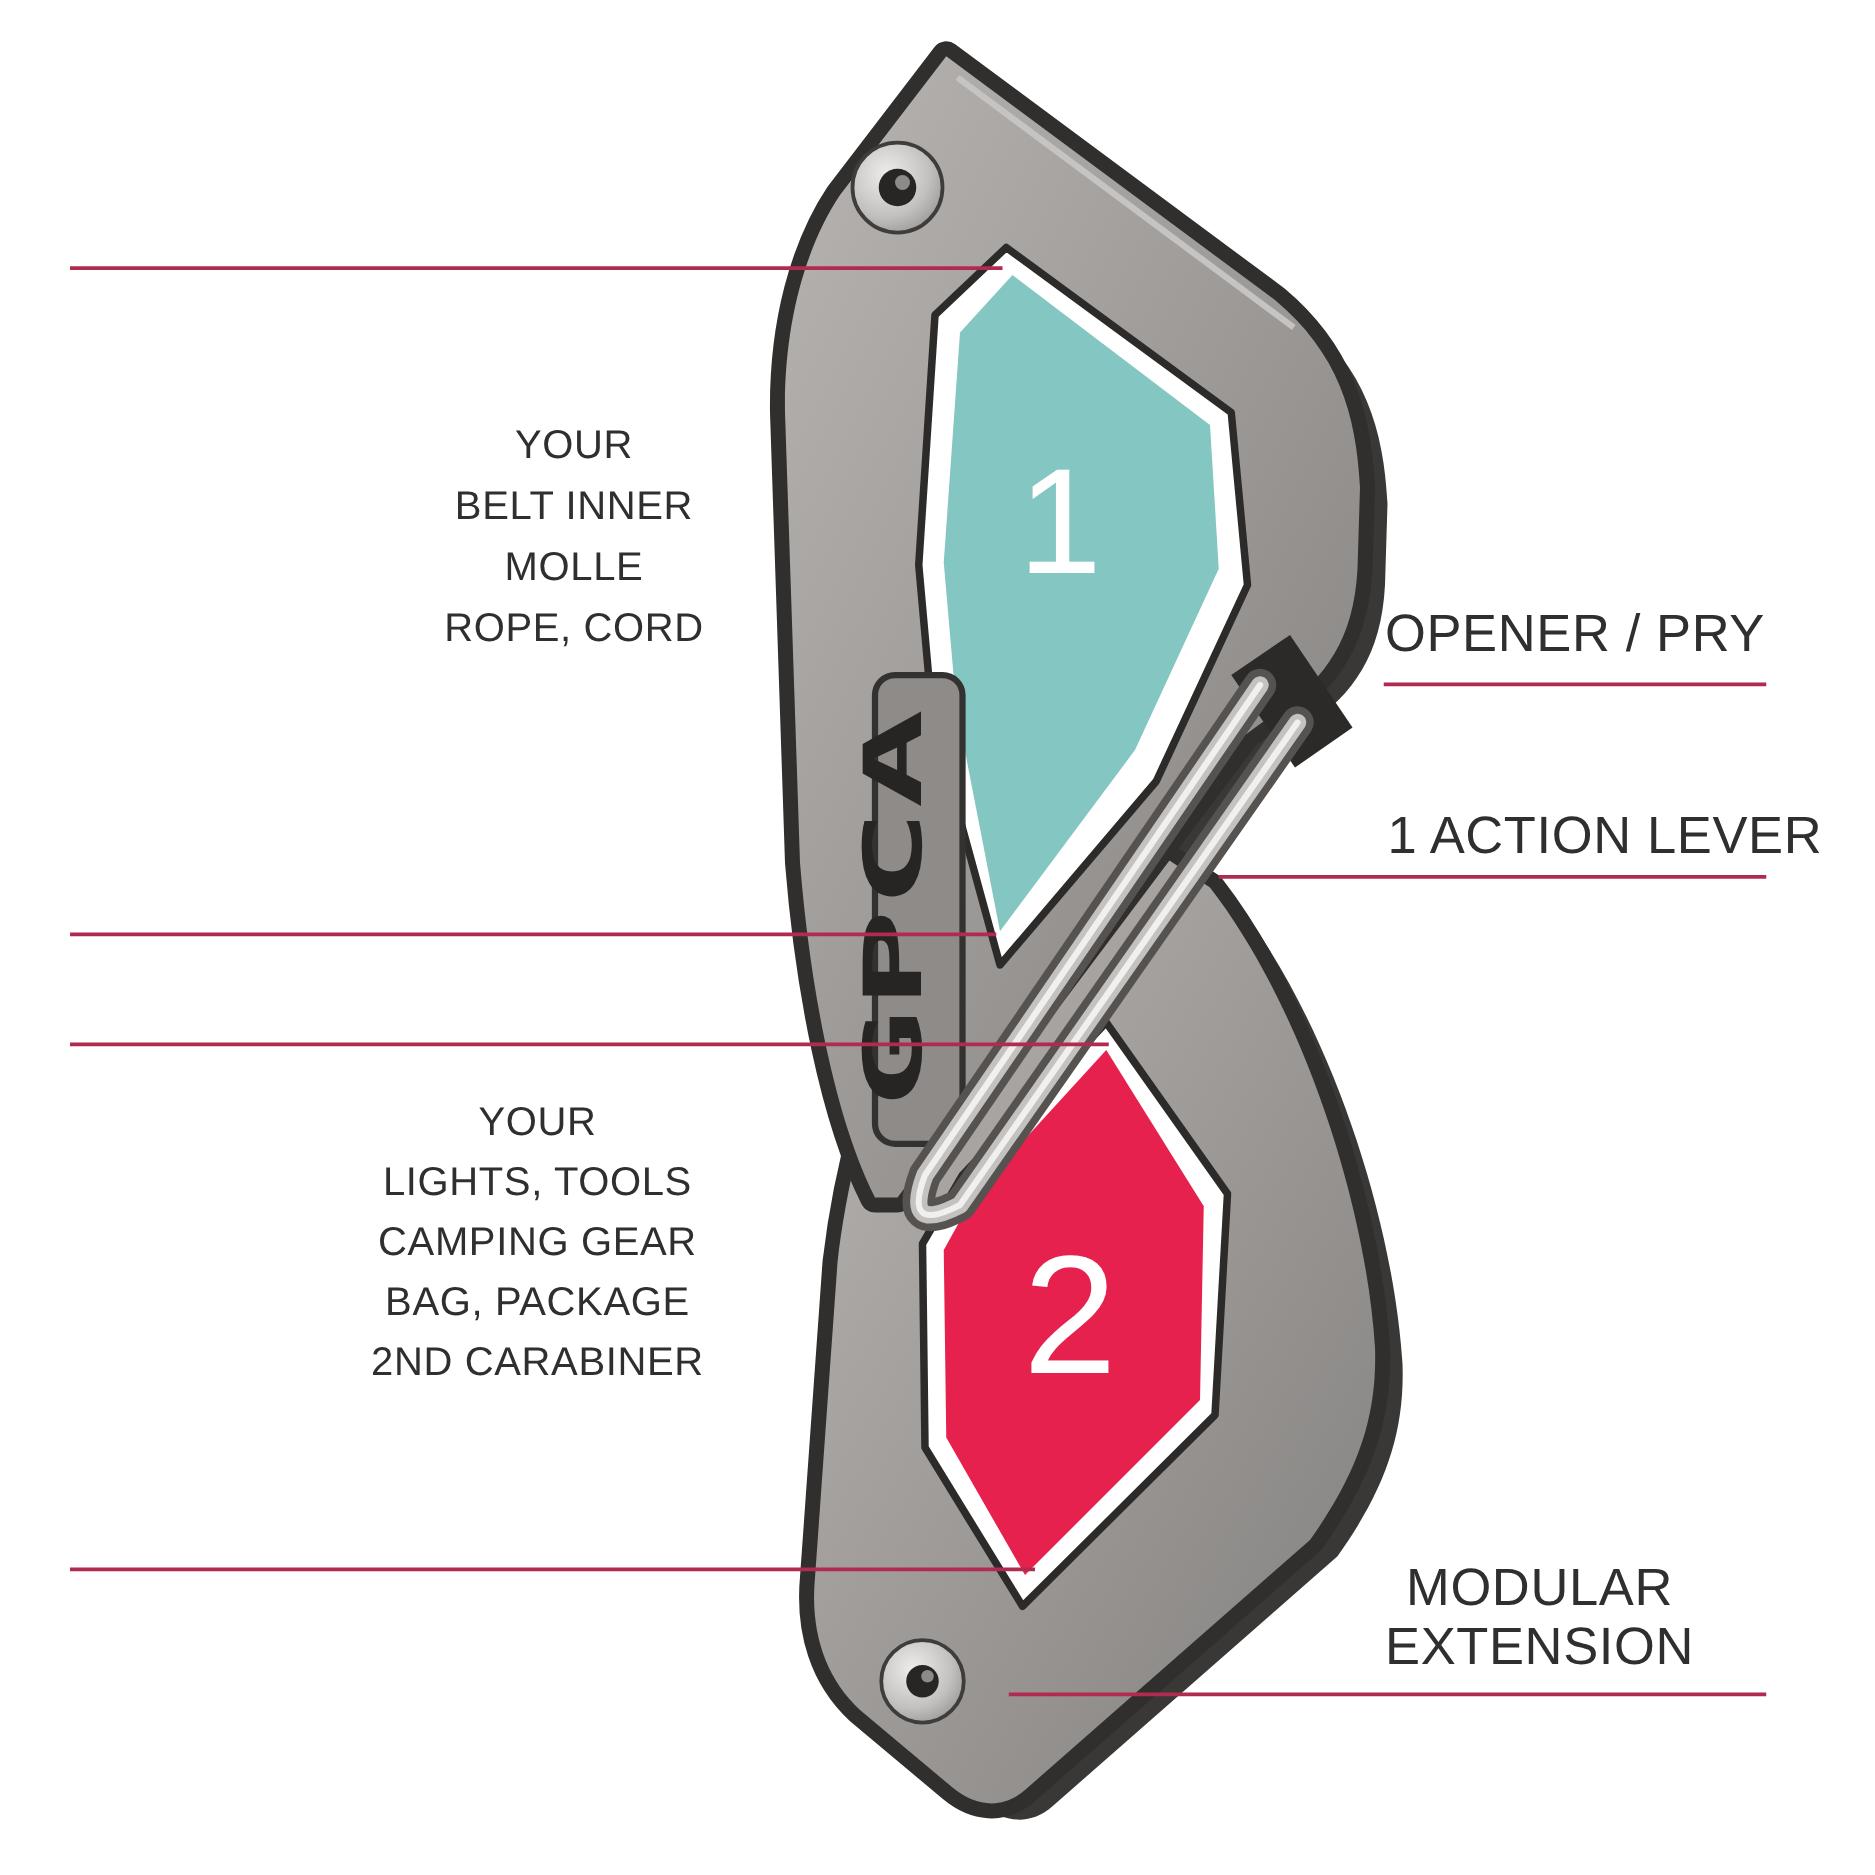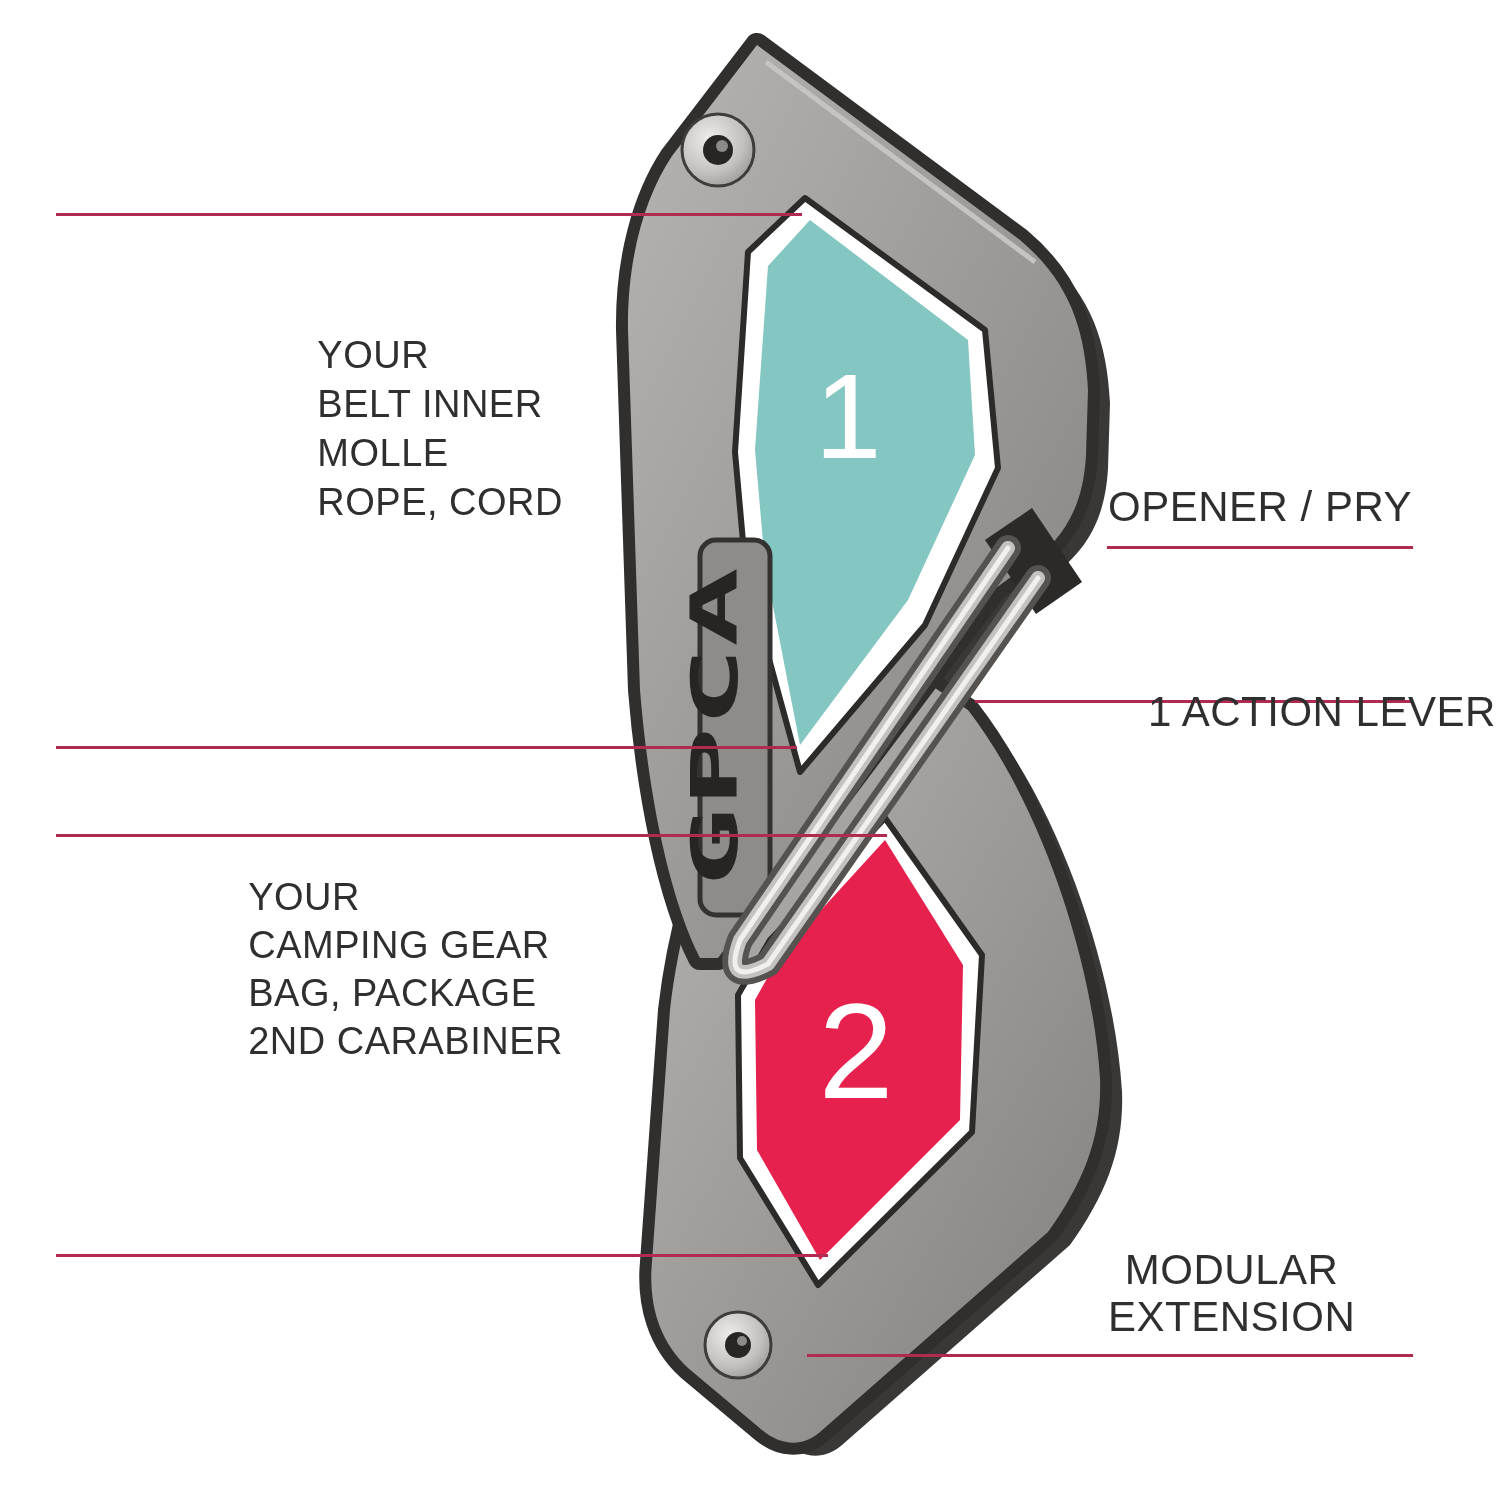--- a/index.html
+++ b/index.html
@@ -10,26 +10,26 @@
   svg.product { position:absolute; left:0; top:0; }
   .leader { position:absolute; height:3px; background:#b12b50; }
   #line-a { left:56px;  top:213px;  width:746px; }
   #line-b { left:56px;  top:746px;  width:741px; }
   #line-c { left:56px;  top:834px;  width:831px; }
   #line-d { left:56px;  top:1254px; width:772px; }
   #line-e { left:1107px; top:546px;  width:306px; }
   #line-f { left:975px;  top:700px;  width:438px; }
   #line-g { left:807px;  top:1354px; width:606px; }
   .block { position:absolute; color:#2f2f2f; font-weight:300; white-space:nowrap; }
-  .left-block  { text-align:left; font-size:38px; letter-spacing:0.5px; }
+  .left-block  { text-align:center; font-size:32px; letter-spacing:0.5px; }
   #block-left-top    { top:331px; right:937px; line-height:49px; }
   #block-left-bottom { top:873px; right:937px; line-height:48px; }
   .right-block { text-align:center; font-size:42px; letter-spacing:0.5px; line-height:48px; }
   #block-right-top    { left:1108px; top:483px; }
-  #block-right-middle { left:1148px; top:644px;margin-top:44px; }
+  #block-right-middle { left:1110px; top:644px; }
   #block-right-bottom { left:1108px; top:1246px; line-height:47px; }
   .digit { font-family:"Liberation Sans", sans-serif; font-weight:300; fill:#ffffff; }
   .logo-text { font-family:"DejaVu Sans Mono","Liberation Mono",monospace; font-weight:bold; fill:#262524; }
 </style>
 </head>
 <body>
 
 <div class="canvas">
 
   <svg class="product" width="1500" height="1500" viewBox="0 0 1500 1500">
@@ -98,20 +98,21 @@
 
   <div class="block left-block" id="block-left-top">
     <div>YOUR</div>
     <div>BELT INNER</div>
     <div>MOLLE</div>
     <div>ROPE, CORD</div>
   </div>
 
   <div class="block left-block" id="block-left-bottom">
     <div>YOUR</div>
+    <div>LIGHTS, TOOLS</div>
     <div>CAMPING GEAR</div>
     <div>BAG, PACKAGE</div>
     <div>2ND CARABINER</div>
   </div>
 
   <div class="block right-block" id="block-right-top">OPENER / PRY</div>
 
   <div class="block right-block" id="block-right-middle">1 ACTION LEVER</div>
 
   <div class="block right-block" id="block-right-bottom">

